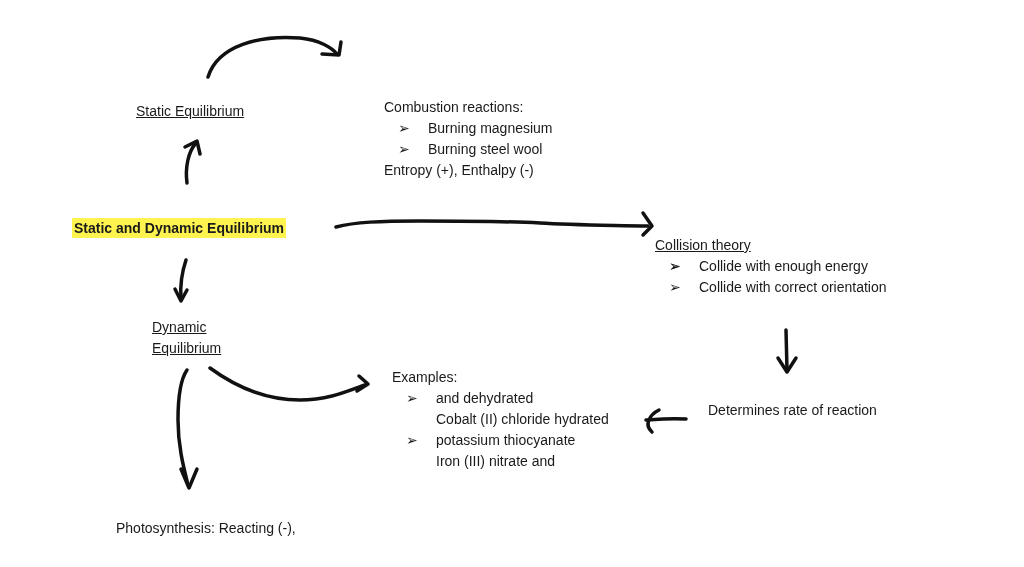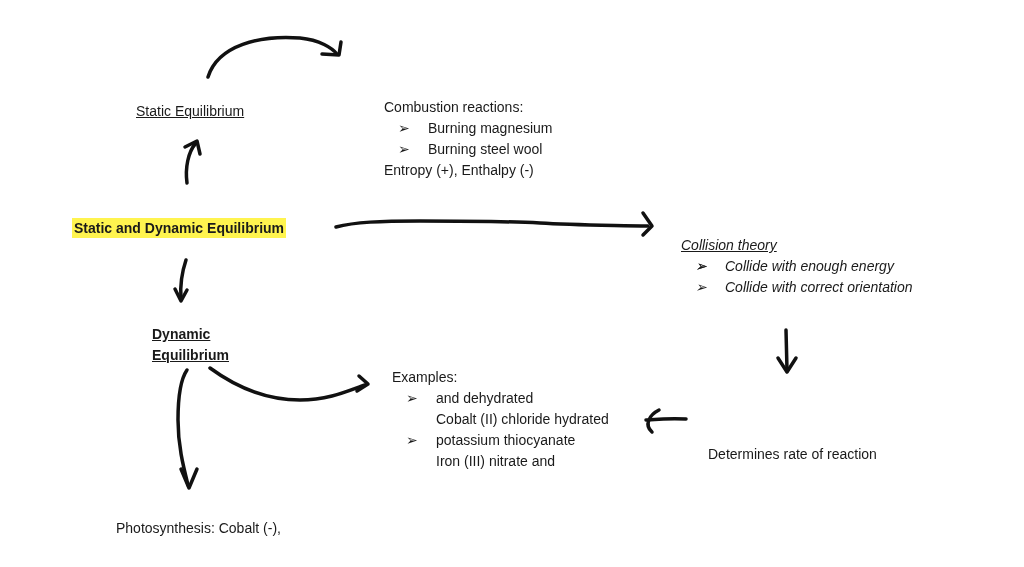--- a/index.html
+++ b/index.html
@@ -60,47 +60,47 @@
     <li><span class="mk">➢</span><span>Burning magnesium</span></li>
     <li><span class="mk">➢</span><span>Burning steel wool</span></li>
   </ul>
   <div>Entropy (+), Enthalpy (-)</div>
 </div>
 
 <div class="node" style="left:72px; top:218px;">
   <span class="hl">Static and Dynamic Equilibrium</span>
 </div>
 
-<div class="node" style="left:681px; top:227px;font-style:italic;">
+<div class="node" style="left:655px; top:227px;">
   <div class="u">Collision theory</div>
   <ul class="bul">
     <li><span class="mk">➢</span></li>
     <li><span class="mk">➢</span><span>Collide with enough energy</span></li>
     <li><span class="mk">➢</span><span>Collide with correct orientation</span></li>
   </ul>
 </div>
 
-<div class="node u" style="left:152px; top:316px;font-weight:bold;">
+<div class="node u" style="left:152px; top:309px;">
   <div>Dynamic</div>
   <div>Equilibrium</div>
 </div>
 
 <div class="node" style="left:392px; top:359px;margin-top:8px;">
   <div>Examples:</div>
   <ul class="bul">
     <li>
         <span class="mk">➢</span>
         <div>and dehydrated</div>
         <div>Cobalt (II) chloride hydrated</div>
       </li>
     <li>
         <span class="mk">➢</span>
         <div>potassium thiocyanate</div>
         <div>Iron (III) nitrate and</div>
       </li>
   </ul>
 </div>
 
-<div class="node" style="left:708px; top:400px;margin-top:44px;">Determines rate of reaction</div>
+<div class="node" style="left:708px; top:400px;">Determines rate of reaction</div>
 
 <div class="node" style="left:116px; top:518px;">
-  <div>Photosynthesis: Cobalt (-),</div>
+  <div>Photosynthesis: Reacting (-),</div>
 </div>
 
 </body></html>

